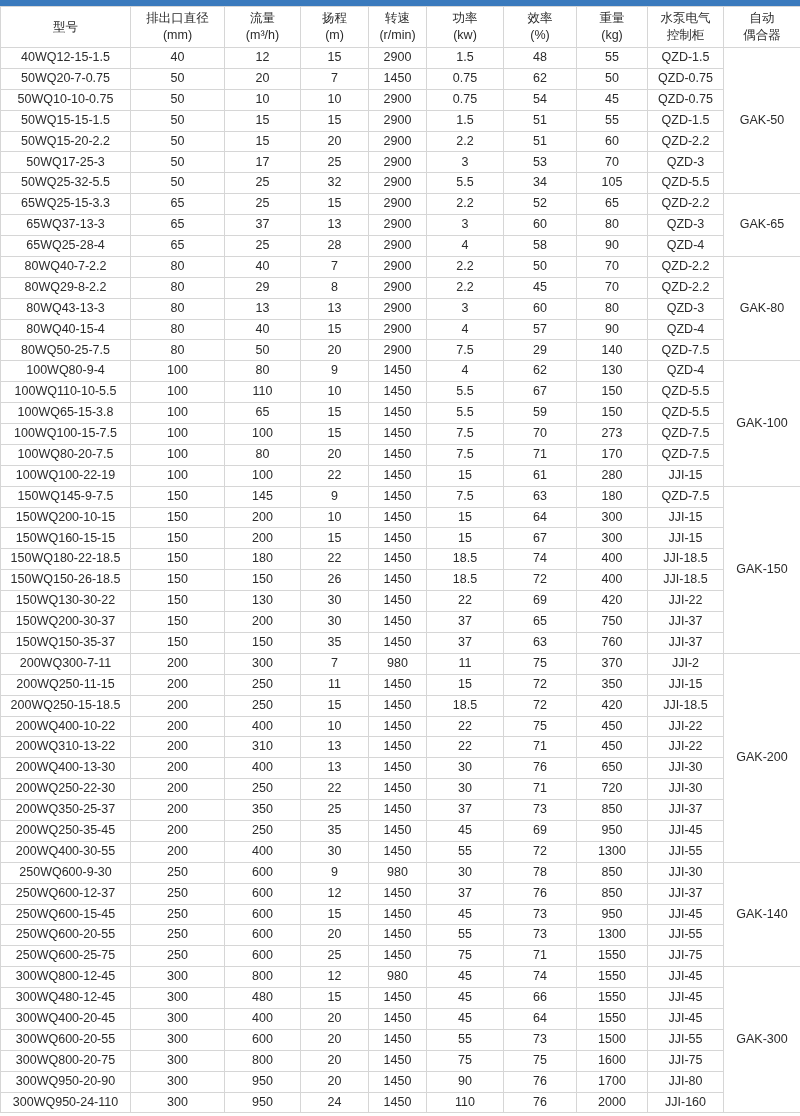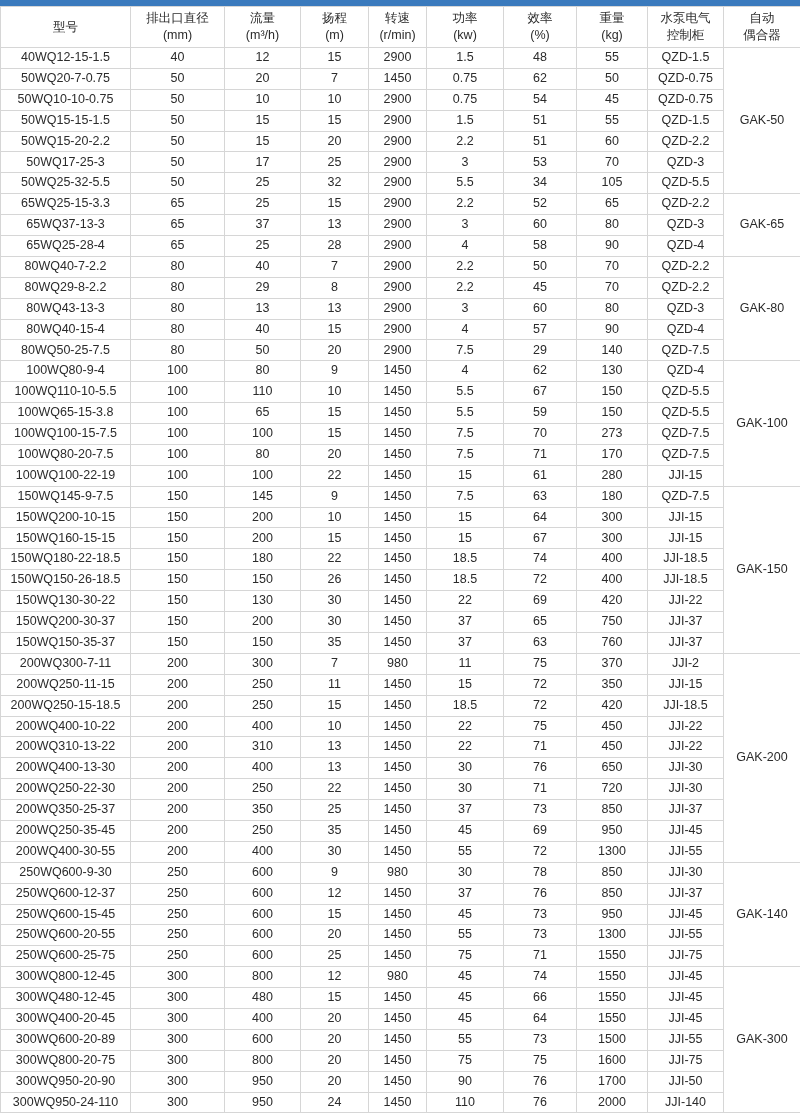--- a/index.html
+++ b/index.html
@@ -613,21 +613,21 @@
           <td>300</td>
           <td>400</td>
           <td>20</td>
           <td>1450</td>
           <td>45</td>
           <td>64</td>
           <td>1550</td>
           <td>JJI-45</td>
         </tr>
         <tr>
-          <td>300WQ600-20-89</td>
+          <td>300WQ600-20-55</td>
           <td>300</td>
           <td>600</td>
           <td>20</td>
           <td>1450</td>
           <td>55</td>
           <td>73</td>
           <td>1500</td>
           <td>JJI-55</td>
         </tr>
         <tr>
@@ -643,28 +643,28 @@
         </tr>
         <tr>
           <td>300WQ950-20-90</td>
           <td>300</td>
           <td>950</td>
           <td>20</td>
           <td>1450</td>
           <td>90</td>
           <td>76</td>
           <td>1700</td>
-          <td>JJI-50</td>
+          <td>JJI-80</td>
         </tr>
         <tr>
           <td>300WQ950-24-110</td>
           <td>300</td>
           <td>950</td>
           <td>24</td>
           <td>1450</td>
           <td>110</td>
           <td>76</td>
           <td>2000</td>
-          <td>JJI-140</td>
+          <td>JJI-160</td>
         </tr>
       </tbody>
   </table>
 </div>
 
 </body></html>

